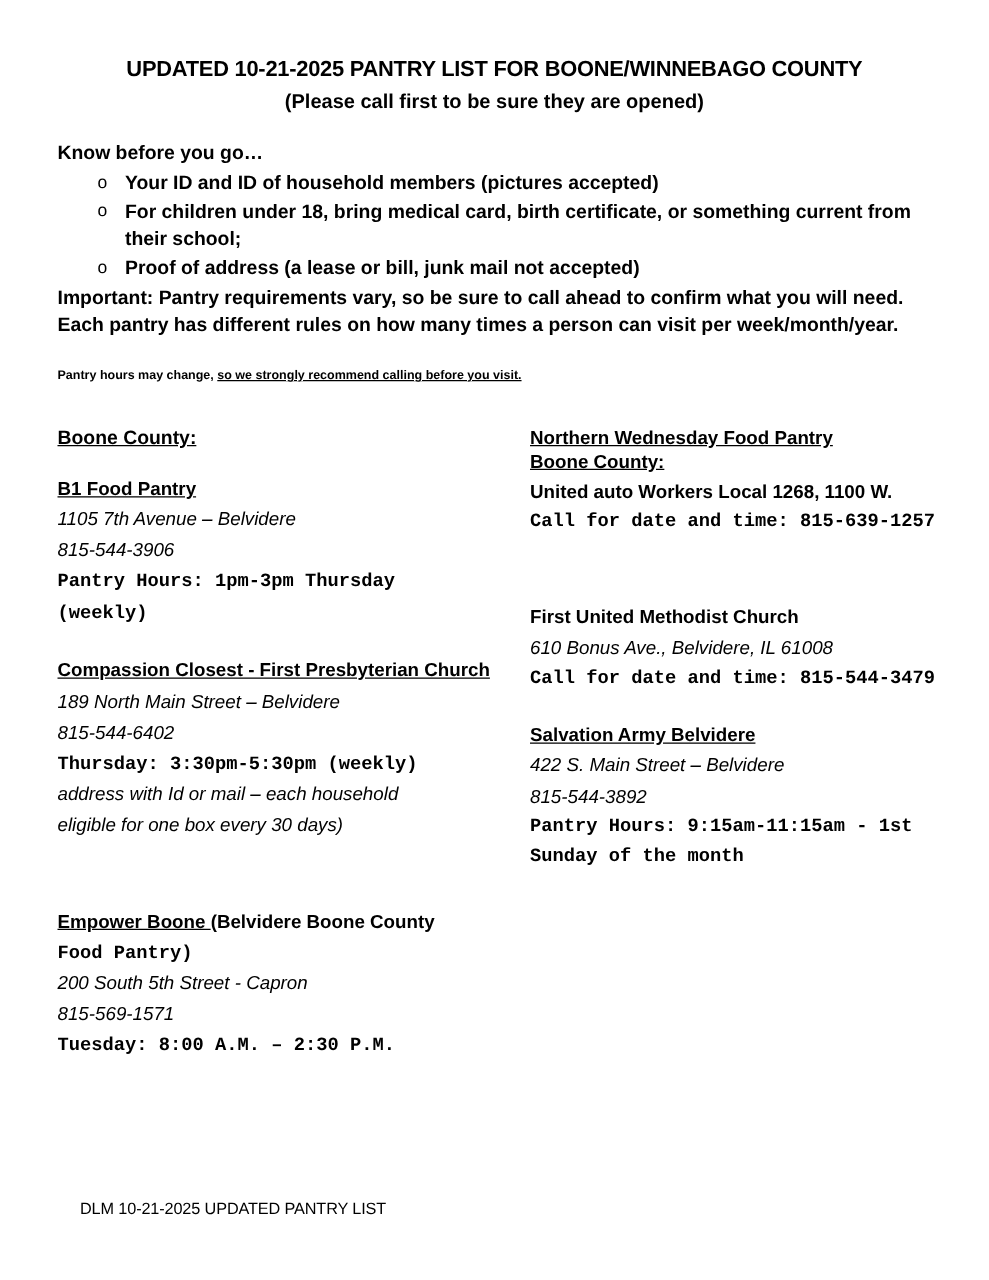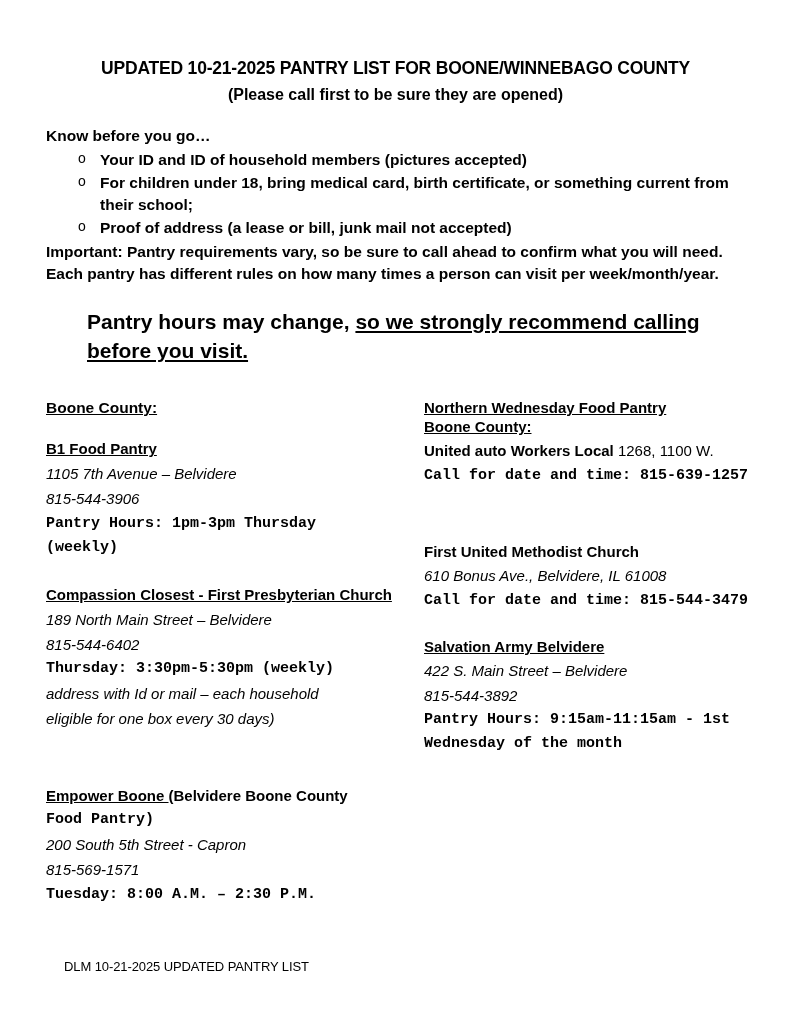--- a/index.html
+++ b/index.html
@@ -16,21 +16,21 @@
     overflow: hidden;
   }
   .page {
     position: relative;
     width: 791px;
     height: 1024px;
     padding: 0;
     box-sizing: border-box;
   }
   .title-block {
-    padding: 57px 60px 0 60px;
+    padding: 44px 60px 0 60px;
     text-align: center;
   }
   .doc-title {
     font-size: 17.5px;
     font-weight: bold;
     line-height: 1.33;
     letter-spacing: -0.2px;
   }
   .doc-subtitle {
     font-size: 16px;
@@ -65,24 +65,23 @@
     top: 0;
     font-weight: normal;
     font-size: 14px;
   }
   .important {
     font-weight: bold;
     line-height: 1.42;
   }
   .hours-note {
     padding: 22px 52px 0 46px;
-    font-size: 21px;
+    font-size: 10px;
     font-weight: bold;
     line-height: 1.4;
-    margin-left: 41px;
   }
   .hours-note .u {
     text-decoration: underline;
   }
   .columns {
     display: flex;
     padding: 34px 28px 0 46px;
     gap: 26px;
   }
   .col-left {
@@ -211,38 +210,38 @@
         <span class="line">815-569-1571</span>
         <span class="line-b">Tuesday:  8:00 A.M. – 2:30 P.M.</span>
       </div>
     </div>
 
     <div class="col-right">
       <span class="right-head">Northern Wednesday Food Pantry</span>
       <span class="right-sub">Boone County:</span>
 
       <div class="entry">
-        <span class="name-mixed"><span class="plain">United auto Workers Local </span><span style="font-weight:normal">1268, 1100 W.</span></span>
+        <span class="name-mixed"><span class="plain">United auto Workers Local </span><span style="font-weight:bold">1268, 1100 W.</span></span>
         <span class="line-b">Call for date and time:  815-639-1257</span>
       </div>
 
       <div class="spacer-lg"></div>
 
       <div class="entry">
         <span class="name-mixed">First United Methodist Church</span>
         <span class="line">610 Bonus Ave., Belvidere, IL  61008</span>
         <span class="line-b">Call for date and time:  815-544-3479</span>
       </div>
 
       <div class="entry">
         <span class="name">Salvation Army Belvidere</span>
         <span class="line">422 S. Main Street – Belvidere</span>
         <span class="line">815-544-3892</span>
         <span class="line-b">Pantry Hours: 9:15am-11:15am - 1st</span>
-        <span class="line-b">Wednesday of the month</span>
+        <span class="line-b">Sunday of the month</span>
       </div>
     </div>
 
   </div>
 
   <div class="footer">DLM 10-21-2025 UPDATED PANTRY LIST</div>
 
 </div>
 
 </body></html>

